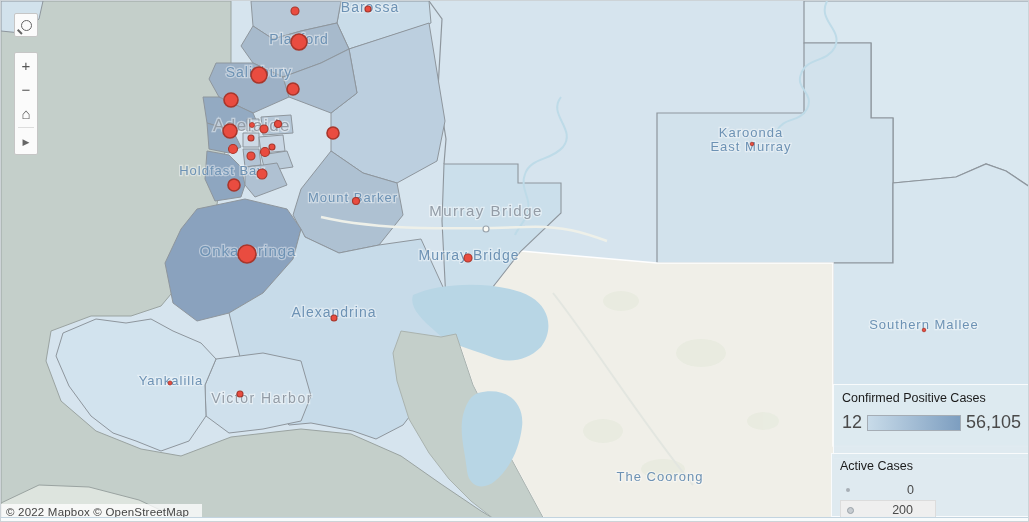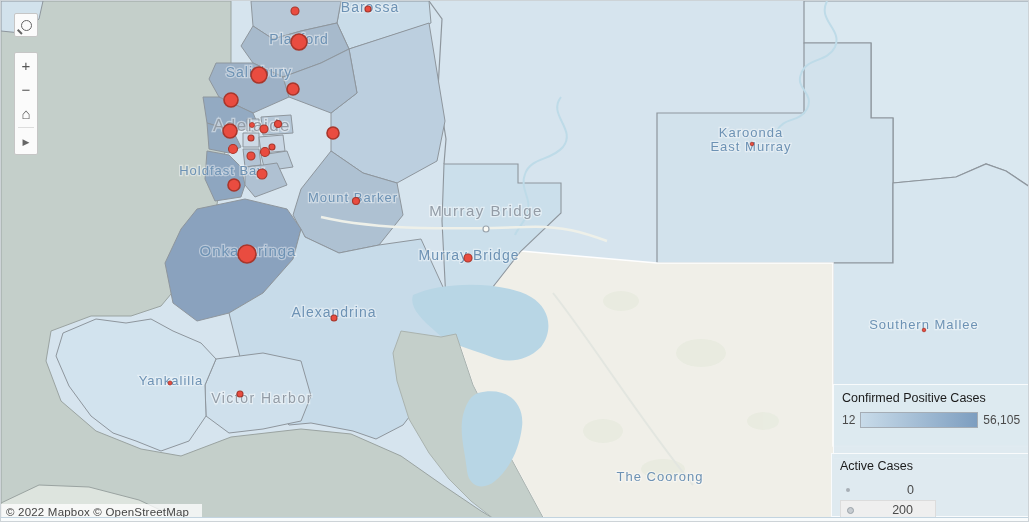--- a/index.html
+++ b/index.html
@@ -17,21 +17,21 @@
   .mag{width:9px;height:9px;border:1.5px solid #646464;border-radius:50%;position:relative;}
   .mag::after{content:'';position:absolute;width:6px;height:1.5px;background:#646464;transform:rotate(45deg);left:-5px;top:10px;}
   .pan-arrow{font-size:9px;color:#666;}
   .home-glyph{font-size:15px;line-height:1;}
   
   .legend-card{position:absolute;background:rgba(222,233,240,0.93);border:1px solid rgba(255,255,255,0.8);box-sizing:border-box;z-index:10;}
   #legend-confirmed{left:832px;top:383px;width:197px;height:75px;padding:6px 8px;}
   #legend-active{left:830px;top:452px;width:199px;height:64px;padding:5px 8px 0 8px;}
   .legend-title{font-size:12.5px;color:#1b1b1b;margin-bottom:7px;}
   .grad-row{display:flex;align-items:center;gap:5px;}
-  .grad-min,.grad-max{font-size:12px;color:#4a4a4a;}
+  .grad-min,.grad-max{font-size:18px;color:#4a4a4a;}
   .grad-bar{width:118px;height:16px;border:1px solid #a5adb5;box-sizing:border-box;}
   .al-row{display:flex;align-items:center;height:20px;width:96px;padding-left:6px;box-sizing:border-box;}
   .al-row.highlighted{background:#efefef;border:1px solid #dcdcdc;}
   .al-dot{border-radius:50%;background:#a8afb6;flex:0 0 auto;}
   .al-dot.ring{background:#c7ccd1;border:1.5px solid #9aa2a9;box-sizing:border-box;}
   .al-label{font-size:12.5px;color:#4a4a4a;margin-left:auto;margin-right:22px;}
   
   #attribution{position:absolute;left:0;bottom:0;background:rgba(255,255,255,0.75);color:#444;font-size:11.5px;
                padding:2px 13px 3px 5px;z-index:20;letter-spacing:0.2px;}
   #bottom-strip{position:absolute;left:0;right:0;bottom:0;height:3px;background:#f8fbfc;border-top:1px solid #c2d4e0;z-index:30;}

